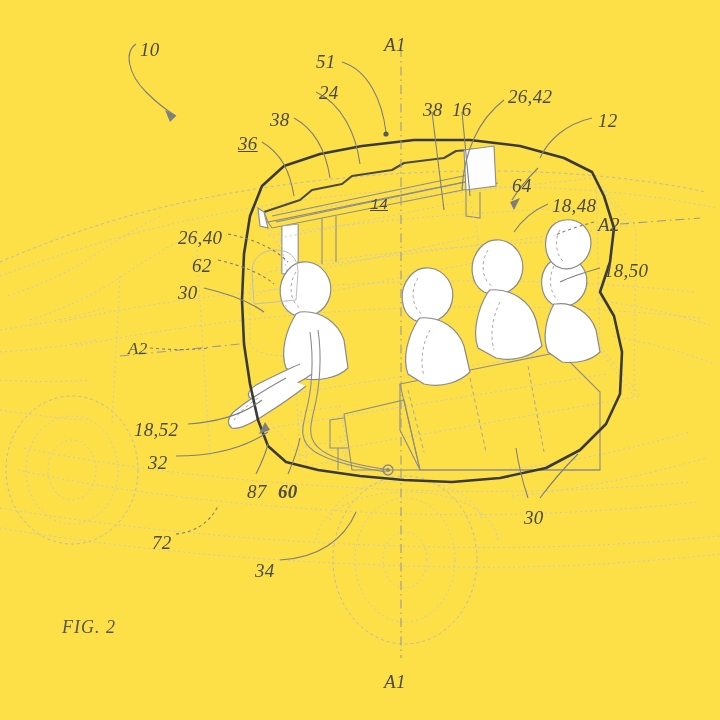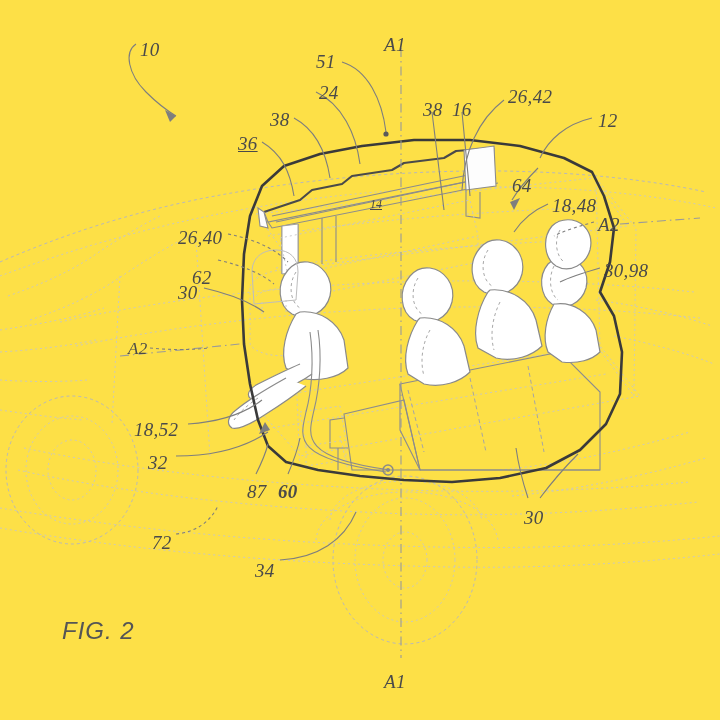--- a/index.html
+++ b/index.html
@@ -43,32 +43,32 @@
     font-style: italic;
     font-size: 19px;
     color: #4a4a4a;
     white-space: nowrap;
     letter-spacing: 0.3px;
     line-height: 1;
   }
   .reflabel.small { font-size: 17px; }
   .figlabel {
     position: absolute;
-    font-family: Liberation Sans, sans-serif;
+    font-family: Liberation Serif, serif;
     font-style: italic;
-    font-size: 24px;
+    font-size: 18px;
     color: #555555;
     letter-spacing: 1px;
     white-space: nowrap;
   }
   .centerlabel {
     position: absolute;
-    font-family: Liberation Serif, serif;
+    font-family: Liberation Mono, monospace;
     font-style: italic;
-    font-size: 12px;
+    font-size: 15px;
     color: #4a4a4a;
     text-decoration: underline;
     white-space: nowrap;
   }
   #watermark {
     position: absolute;
     left: 0;
     top: 298px;
     width: 720px;
     text-align: center;
@@ -342,23 +342,23 @@
   <div class="reflabel" style="left:270px; top:110px;">38</div>
   <div class="reflabel" style="left:238px; top:134px;text-decoration:underline;">36</div>
   <div class="reflabel" style="left:384px; top:35px;">A1</div>
   <div class="reflabel" style="left:423px; top:100px;">38</div>
   <div class="reflabel" style="left:452px; top:100px;">16</div>
   <div class="reflabel" style="left:508px; top:87px;">26,42</div>
   <div class="reflabel" style="left:598px; top:111px;">12</div>
   <div class="reflabel" style="left:512px; top:176px;">64</div>
   <div class="reflabel" style="left:552px; top:196px;">18,48</div>
   <div class="reflabel" style="left:598px; top:215px;">A2</div>
-  <div class="reflabel" style="left:604px; top:261px;">30,98</div>
+  <div class="reflabel" style="left:604px; top:261px;">18,50</div>
   <div class="reflabel" style="left:178px; top:228px;">26,40</div>
-  <div class="reflabel" style="left:192px; top:268px;">62</div>
+  <div class="reflabel" style="left:192px; top:256px;">62</div>
   <div class="reflabel" style="left:178px; top:283px;">30</div>
   <div class="reflabel small" style="left:128px; top:340px;">A2</div>
   <div class="reflabel" style="left:134px; top:420px;">18,52</div>
   <div class="reflabel" style="left:148px; top:453px;">32</div>
   <div class="reflabel" style="left:247px; top:482px;">87</div>
   <div class="reflabel" style="left:278px; top:482px;font-weight:bold;">60</div>
   <div class="reflabel" style="left:152px; top:533px;">72</div>
   <div class="reflabel" style="left:255px; top:561px;">34</div>
   <div class="reflabel" style="left:524px; top:508px;">30</div>
   <div class="reflabel" style="left:384px; top:672px;">A1</div>

